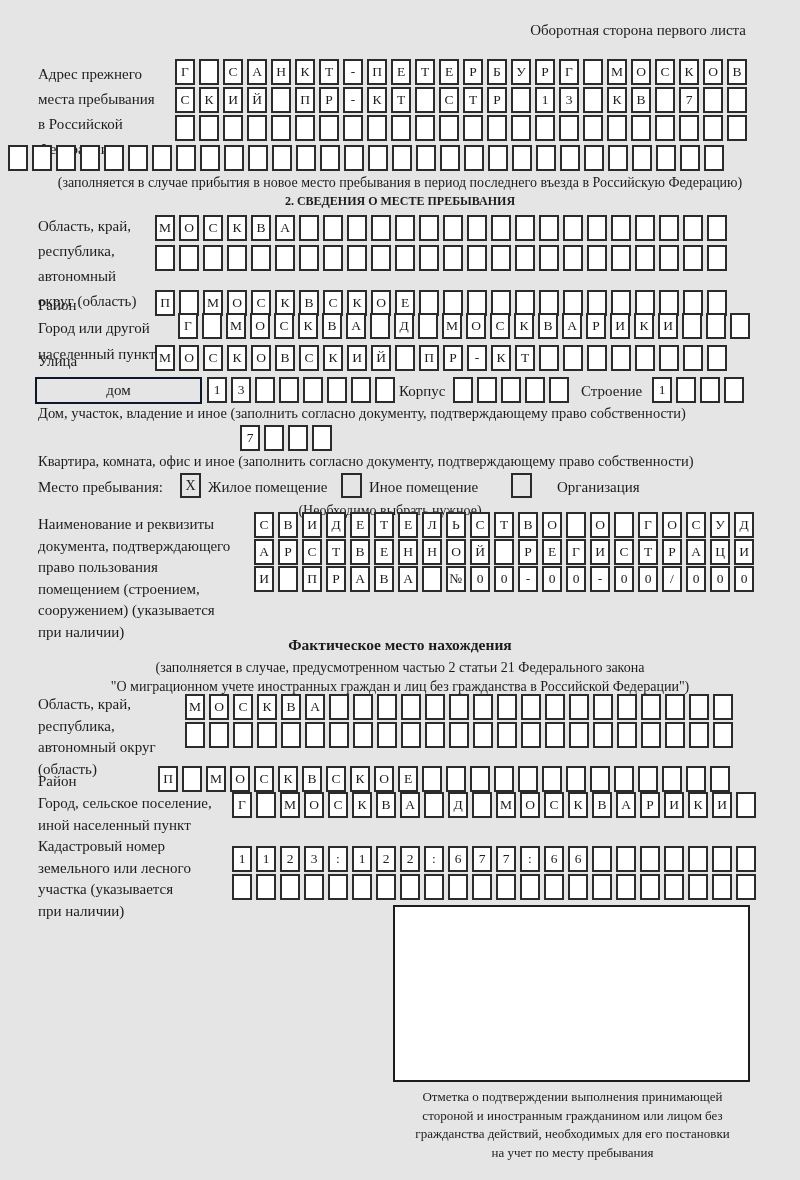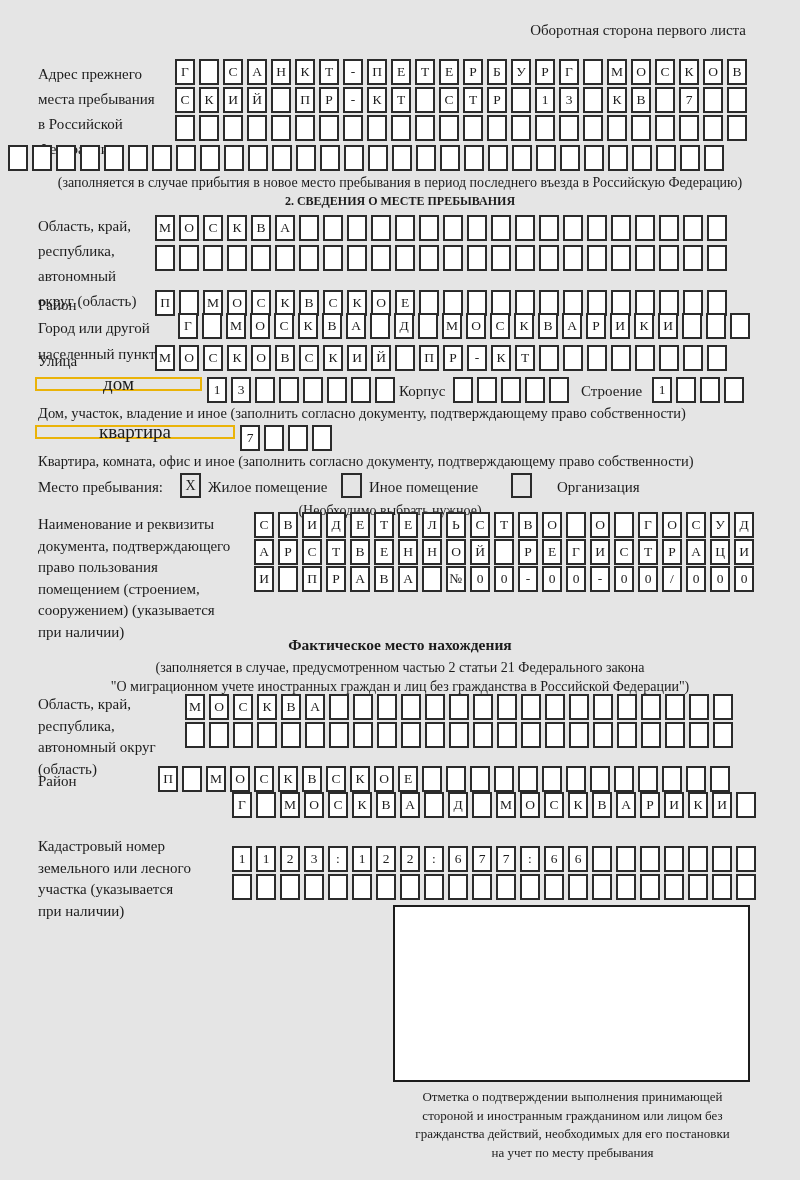--- a/index.html
+++ b/index.html
@@ -9,22 +9,22 @@
   .lbl.tight{line-height:21.5px;}
   .lbl.mid{line-height:26px;}
   .note{position:absolute;font-size:14px;text-align:center;white-space:pre-line;line-height:19px;}
   .note.left{text-align:left;}
   .title{position:absolute;font-weight:bold;text-align:center;width:800px;left:0;}
   .cells{position:absolute;display:flex;gap:4px;}
   .cell{flex:0 0 20px;width:20px;height:26px;border:2px solid #2b2b2b;box-sizing:border-box;
         display:flex;align-items:center;justify-content:center;font-size:13.5px;background:#fff;}
   .chk{position:absolute;width:21px;height:25px;border:2px solid #2b2b2b;box-sizing:border-box;
        display:flex;align-items:center;justify-content:center;font-size:14px;}
-  .widebox{position:absolute;border:2px solid #eab308;box-sizing:border-box;height:14px;
-       display:flex;align-items:center;justify-content:center;font-size:19px;}
+  .widebox{position:absolute;border:2px solid #0f172a;box-sizing:border-box;height:27px;
+       display:flex;align-items:center;justify-content:center;font-size:15px;}
   .stamp{position:absolute;border:2px solid #1c1c1c;box-sizing:border-box;background:#fff;}
   .hdr{position:absolute;font-size:15px;text-align:right;}
 </style>
 </head>
 <body>
 
 <div class="page">
 
   <div class="hdr" style="left:420px;top:22px;width:326px;">Оборотная сторона первого листа</div>
 
@@ -309,21 +309,20 @@
     </div>
   <div class="lbl" style="left:581px;top:379px;">Строение</div>
   <div class="cells" style="left:652px;top:377px;">
       <div class="cell">1</div>
       <div class="cell"></div>
       <div class="cell"></div>
       <div class="cell"></div>
     </div>
   <div class="note left" style="left:38px;top:404px;width:720px;font-size:14.5px;">Дом, участок, владение и иное (заполнить согласно документу, подтверждающему право собственности)</div>
 
-  <div class="widebox" style="left:35px;top:425px;width:200px;">квартира</div>
   <div class="cells" style="left:240px;top:425px;">
       <div class="cell">7</div>
       <div class="cell"></div>
       <div class="cell"></div>
       <div class="cell"></div>
     </div>
   <div class="note left" style="left:38px;top:452px;width:720px;font-size:14.5px;">Квартира, комната, офис и иное (заполнить согласно документу, подтверждающему право собственности)</div>
 
   <div class="lbl" style="left:38px;top:475px;">Место пребывания:</div>
   <div class="chk" style="left:180px;top:473px;">X</div>
@@ -490,20 +489,22 @@
       <div class="cell"></div>
       <div class="cell"></div>
       <div class="cell"></div>
       <div class="cell"></div>
       <div class="cell"></div>
       <div class="cell"></div>
       <div class="cell"></div>
       <div class="cell"></div>
     </div>
 
+  <div class="lbl tight" style="left:38px;top:793px;">Город, сельское поселение,
+иной населенный пункт</div>
   <div class="cells" style="left:232px;top:792px;">
       <div class="cell">Г</div>
       <div class="cell"></div>
       <div class="cell">М</div>
       <div class="cell">О</div>
       <div class="cell">С</div>
       <div class="cell">К</div>
       <div class="cell">В</div>
       <div class="cell">А</div>
       <div class="cell"></div>

